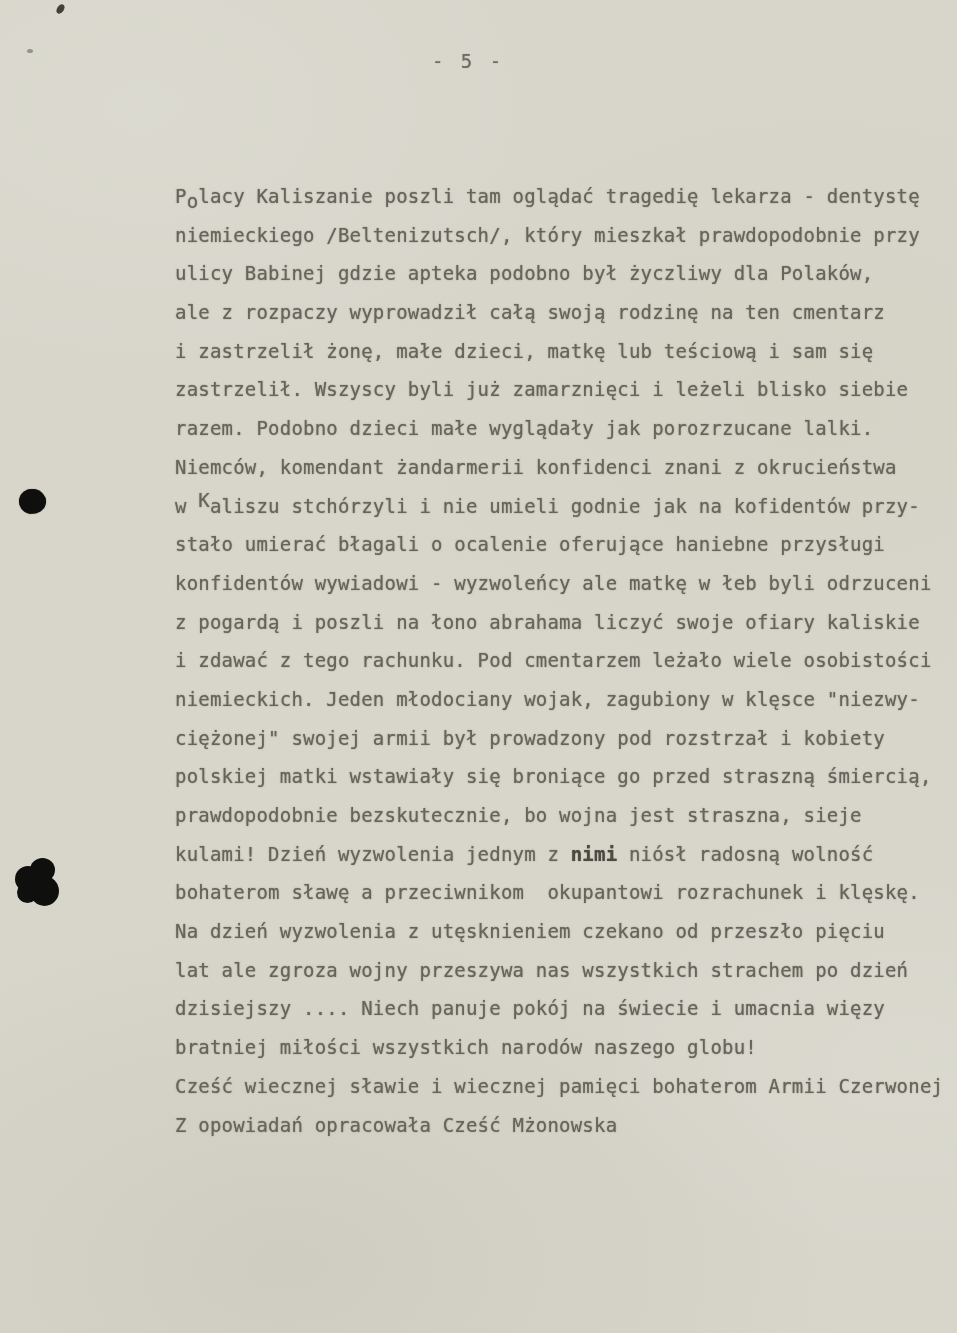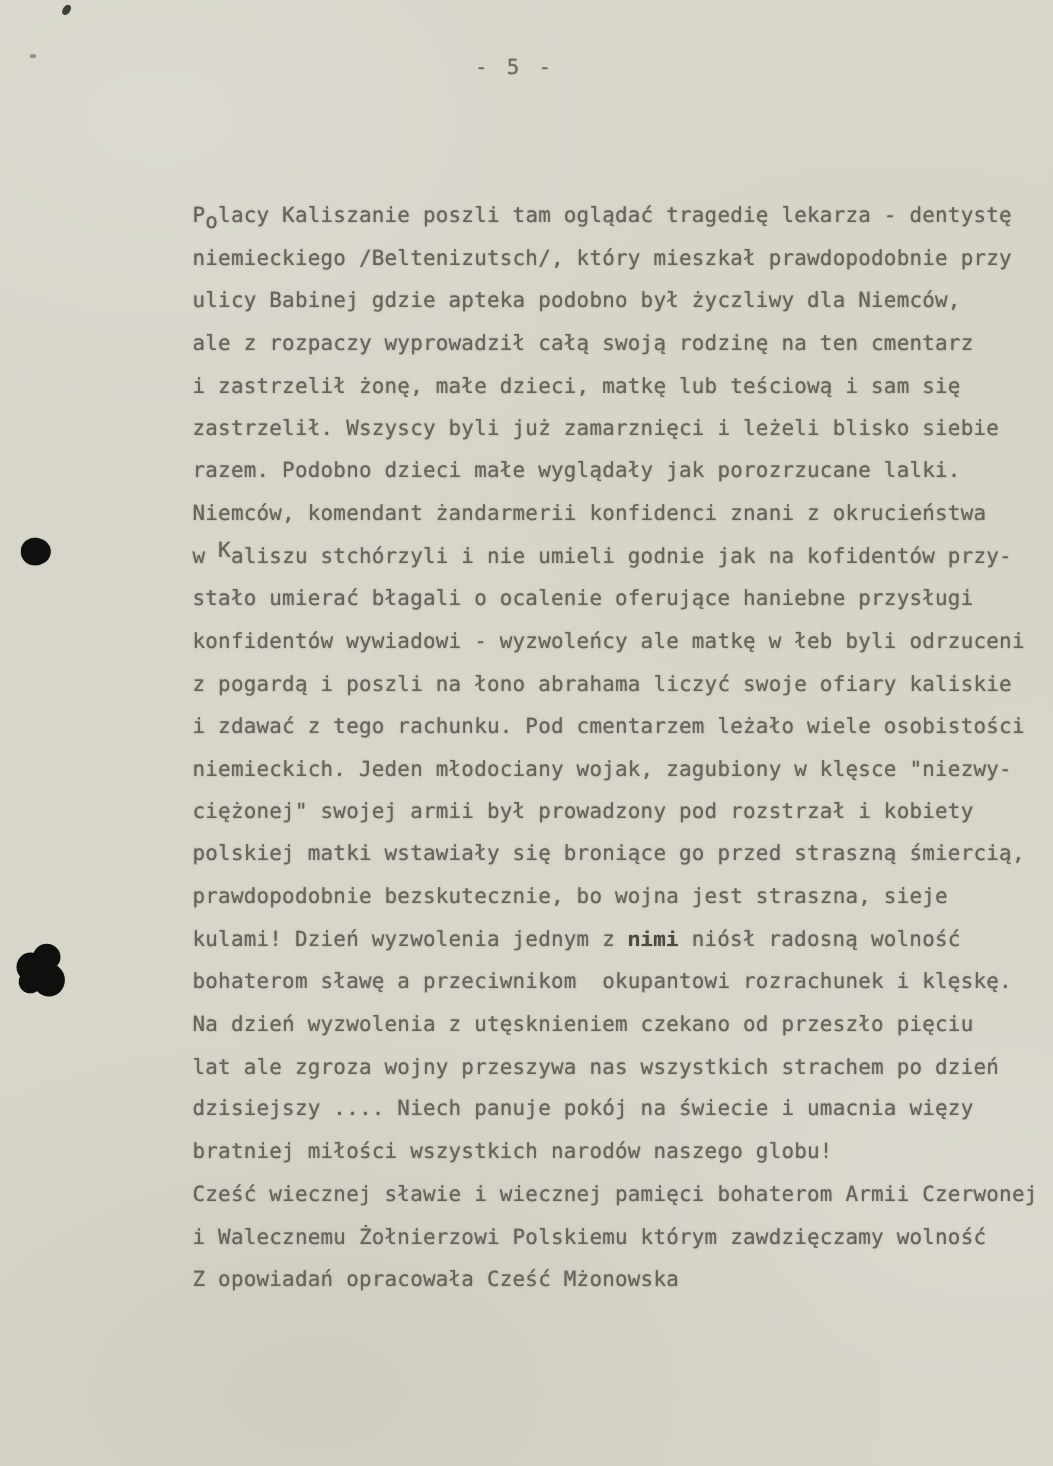--- a/index.html
+++ b/index.html
@@ -38,21 +38,21 @@
     font-size: 19px;
     line-height: 38.7px;
     color: #67645b;
     text-shadow: 0 0 1px #8d8a80, 0 0 2px rgba(160,157,146,0.55);
     letter-spacing: 0.2px;
     margin-top: 37px;
   }
   .line { white-space: pre; height: 38.7px; }
   .line span.sub { display: inline-block; transform: translateY(5px); }
   .line span.sup { display: inline-block; transform: translateY(-6px); }
-  .line span.bold { font-weight: bold; color: #4d4a42; text-shadow: 0 0 1px #5f5c53; font-family: Liberation Mono, monospace; }
+  .line span.bold { font-weight: bold; color: #4d4a42; text-shadow: 0 0 1px #5f5c53; }
   
   .blot-small {
     position: absolute;
     left: 19px; top: 489px;
     width: 27px; height: 25px;
     background: #0f0f0d;
     border-radius: 48% 52% 55% 45% / 50% 48% 52% 50%;
     transform: rotate(8deg);
     box-shadow: 0 0 1px rgba(15,15,13,0.8);
   }
@@ -94,21 +94,21 @@
     <i></i>
     <i></i>
     <i></i>
   </span>
 
 <div class="page-number">- 5 -</div>
 
 <div class="text-block">
     <div class="line"><span>P</span><span class="sub">o</span><span>lacy Kaliszanie poszli tam oglądać tragedię lekarza - dentystę</span></div>
     <div class="line"><span>niemieckiego /Beltenizutsch/, który mieszkał prawdopodobnie przy</span></div>
-    <div class="line"><span>ulicy Babinej gdzie apteka podobno był życzliwy dla Niemców,</span></div>
+    <div class="line"><span>ulicy Babinej gdzie apteka podobno był życzliwy dla Polaków,</span></div>
     <div class="line"><span>ale z rozpaczy wyprowadził całą swoją rodzinę na ten cmentarz</span></div>
     <div class="line"><span>i zastrzelił żonę, małe dzieci, matkę lub teściową i sam się</span></div>
     <div class="line"><span>zastrzelił. Wszyscy byli już zamarznięci i leżeli blisko siebie</span></div>
     <div class="line"><span>razem. Podobno dzieci małe wyglądały jak porozrzucane lalki.</span></div>
     <div class="line"><span>Niemców, komendant żandarmerii konfidenci znani z okrucieństwa</span></div>
     <div class="line"><span>w </span><span class="sup">K</span><span>aliszu stchórzyli i nie umieli godnie jak na kofidentów przy-</span></div>
     <div class="line"><span>stało umierać błagali o ocalenie oferujące haniebne przysługi</span></div>
     <div class="line"><span>konfidentów wywiadowi - wyzwoleńcy ale matkę w łeb byli odrzuceni</span></div>
     <div class="line"><span>z pogardą i poszli na łono abrahama liczyć swoje ofiary kaliskie</span></div>
     <div class="line"><span>i zdawać z tego rachunku. Pod cmentarzem leżało wiele osobistości</span></div>
@@ -116,15 +116,14 @@
     <div class="line"><span>ciężonej" swojej armii był prowadzony pod rozstrzał i kobiety</span></div>
     <div class="line"><span>polskiej matki wstawiały się broniące go przed straszną śmiercią,</span></div>
     <div class="line"><span>prawdopodobnie bezskutecznie, bo wojna jest straszna, sieje</span></div>
     <div class="line"><span>kulami! Dzień wyzwolenia jednym z </span><span class="bold">nimi</span><span> niósł radosną wolność</span></div>
     <div class="line"><span>bohaterom sławę a przeciwnikom  okupantowi rozrachunek i klęskę.</span></div>
     <div class="line"><span>Na dzień wyzwolenia z utęsknieniem czekano od przeszło pięciu</span></div>
     <div class="line"><span>lat ale zgroza wojny przeszywa nas wszystkich strachem po dzień</span></div>
     <div class="line"><span>dzisiejszy .... Niech panuje pokój na świecie i umacnia więzy</span></div>
     <div class="line"><span>bratniej miłości wszystkich narodów naszego globu!</span></div>
     <div class="line"><span>Cześć wiecznej sławie i wiecznej pamięci bohaterom Armii Czerwonej</span></div>
-    <div class="line"><span>i Walecznemu Żołnierzowi Polskiemu którym zawdzięczamy wolność</span></div>
     <div class="line"><span>Z opowiadań opracowała Cześć Mżonowska</span></div>
   </div>
 
 </body></html>

